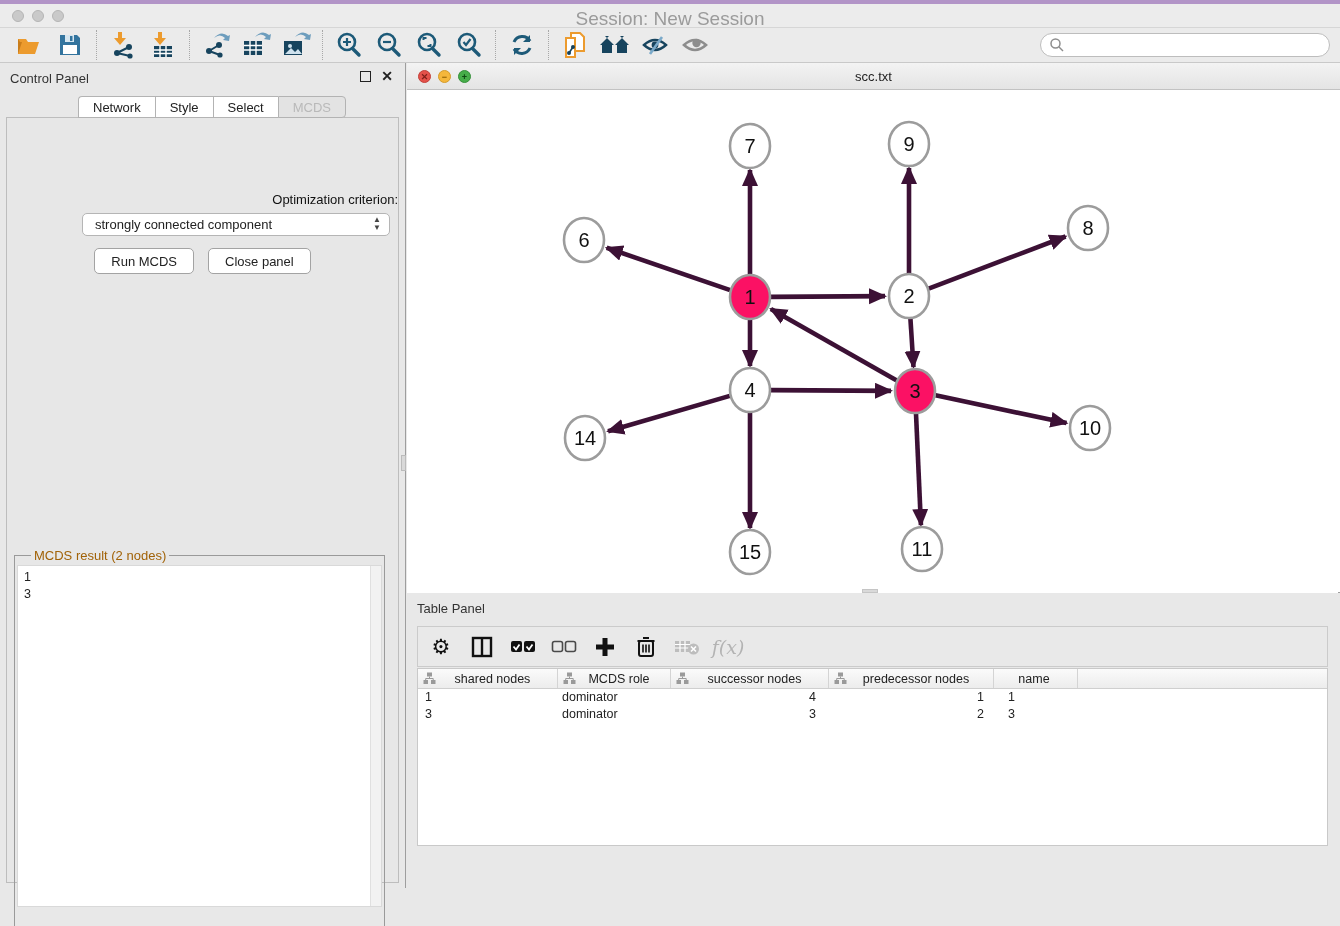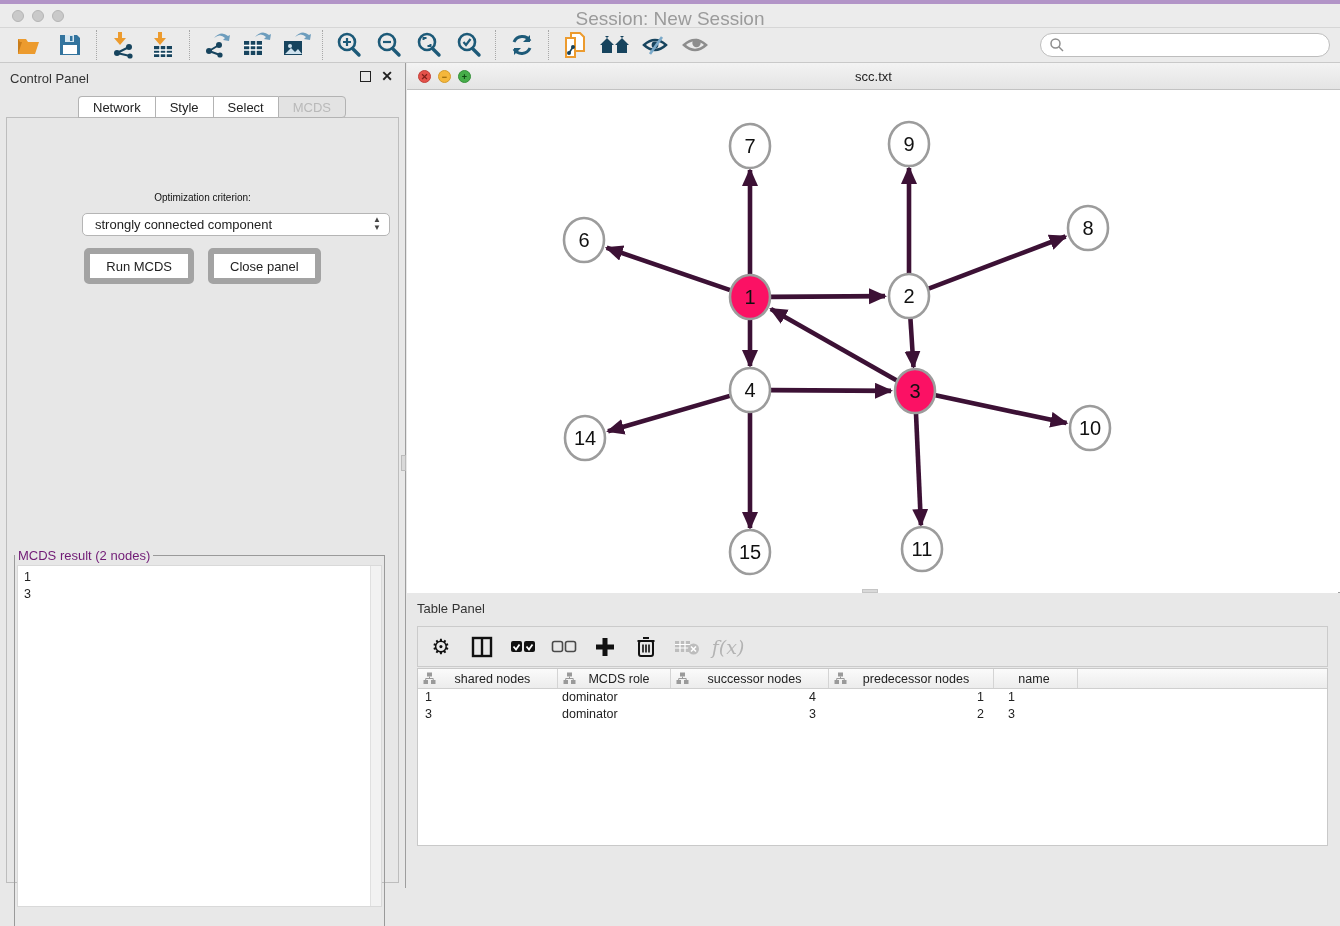--- a/index.html
+++ b/index.html
@@ -32,33 +32,33 @@
 
   .cp-tabs { position:absolute; left:78px; top:33px; display:flex; }
   .cp-tab { height:22px; padding:0 14px; background:#fff; border:1px solid #b3b3b3; border-right:none;
     font-size:13px; display:flex; align-items:center; }
   .cp-tab:first-child { border-radius:4px 0 0 0; }
   .cp-tab:last-child { border-right:1px solid #b3b3b3; border-radius:0 4px 4px 0; }
   .cp-tab.sel { background:#e3e3e3; color:#b9b9b9; }
 
   .cp-body { position:absolute; left:6px; top:54px; width:393px; height:766px;
     border:1px solid #bdbdbd; background:#e7e7e7; }
-  .opt-label { position:absolute; left:0; right:0; top:74px; text-align:center; font-size:10px; color:#111; }
+  .opt-label { position:absolute; left:0; right:0; top:74px; text-align:right; font-size:13px; color:#111; }
   .criterion { position:absolute; left:39px; top:95px; width:308px; height:23px; background:#fff;
     border:1px solid #b5b5b5; border-radius:5px; font-size:13px; display:flex; align-items:center;
     padding-left:12px;margin-left:36px; }
   .stepper { position:absolute; right:8px; top:2px; display:flex; flex-direction:column; line-height:8px;
     font-size:8px; color:#444; }
   .cp-buttons { position:absolute; left:0; right:0; top:130px; display:flex; justify-content:center; gap:14px; }
-  .btn { height:22px; background:#fff; border:6px solid #a3a3a3; border-radius:5px; font-size:13px;
+  .btn { height:22px; background:#fff; border:1px solid #a3a3a3; border-radius:5px; font-size:13px;
     padding:12px 16px; display:flex; align-items:center; font-family:"Liberation Sans",sans-serif; }
 
   fieldset.result-group { position:absolute; left:7px; top:430px; width:371px; height:380px;
     border:1px solid #9a9a9a; background:transparent; }
-  fieldset.result-group legend { font-size:13px; color:#701a75; padding:0 3px; margin-left:0; }
+  fieldset.result-group legend { font-size:13px; color:#a16207; padding:0 3px; margin-left:16px; }
   .result-list { position:absolute; left:2px; right:2px; top:2px; bottom:2px; background:#fff;
     border:1px solid #d9d9d9; font-size:12.5px; padding:3px 0 0 6px; line-height:17px; }
   .result-scroll { position:absolute; right:0; top:0; bottom:0; width:11px; background:#f2f2f2;
     border-left:1px solid #e0e0e0; }
 
   
   .network-window { position:absolute; left:407px; top:63px; width:933px; height:530px; background:#fff;
     border-bottom:1px solid #9e9e9e; }
   .net-titlebar { position:absolute; left:0; top:0; right:0; height:27px;
     background:linear-gradient(#f3f3f3,#e4e4e4); border-bottom:1px solid #c2c2c2; }

